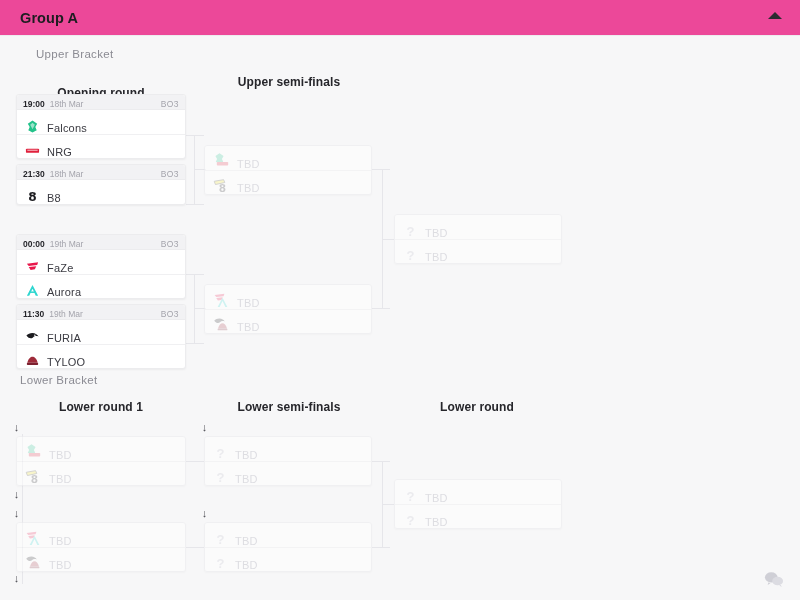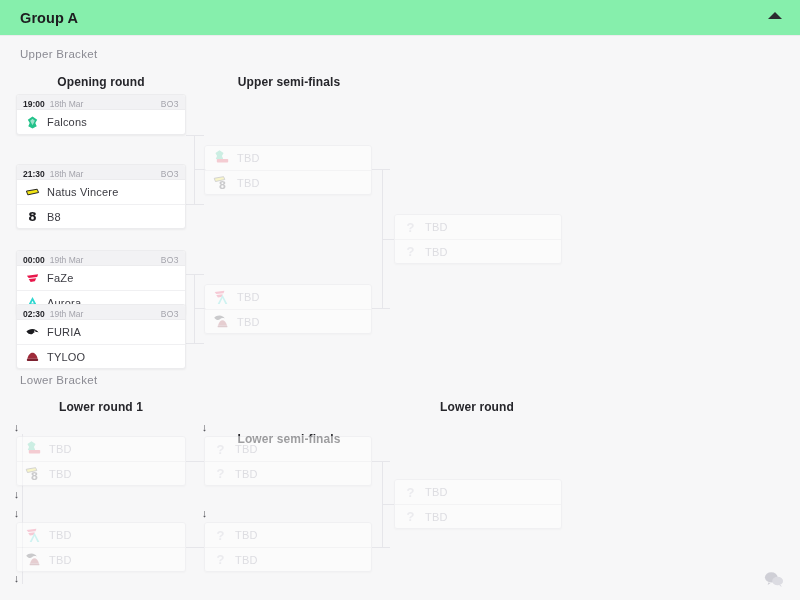--- a/index.html
+++ b/index.html
@@ -7,21 +7,21 @@
     width: 800px; height: 600px;
     font-family: "Liberation Sans", sans-serif;
     background: #f7f7f8;
     overflow: hidden;
   }
   #root { position: relative; width: 800px; height: 600px; }
 
   
   .group-header {
     position: absolute; left: 0; top: 0; width: 800px; height: 36px;
-    background: #86efac;
+    background: #ec4899;
     border-bottom: 1px solid #ececee;
     display: flex; align-items: center;
   }
   .group-title {
     font-size: 14.5px; font-weight: bold; color: #1d1d20;
     margin-left: 20px; letter-spacing: .1px;
   }
   .collapse-chevron {
     position: absolute; right: 18px; top: 12px;
     width: 0; height: 0;
@@ -55,21 +55,21 @@
     border-bottom: 1px solid #ececee;
     display: flex; align-items: flex-end;
     padding: 0 6px;
     font-size: 8.5px;
   }
   .m-time  { font-weight: bold; color: #26262b; }
   .m-date  { color: #a4a4ac; margin-left: 5px; }
   .m-bo    { margin-left: auto; color: #a4a4ac; letter-spacing: .4px; }
 
   .team-row {
-    height: 24px; display: flex; align-items: center;
+    height: 24px; display: flex; align-items: flex-end;
     padding: 0 8px; gap: 7px;
   }
   .team-row + .team-row { border-top: 1px solid #f0f0f2; }
   .team-name { font-size: 11px; color: #3a3a41; letter-spacing: .2px; }
   .team-row.tbd .team-name { color: #c9c9d0; }
 
   
   .logo { width: 15px; height: 15px; flex: none; position: relative; }
   .logo svg { display: block; width: 15px; height: 15px; }
 
@@ -114,23 +114,23 @@
 </head>
 <body>
 
 <div id="root">
 
   <div class="group-header">
     <span class="group-title">Group A</span>
     <div class="collapse-chevron"></div>
   </div>
 
-  <div class="bracket-label" style="left:20px; top:48px;">Upper Bracket</div>
-
-  <div class="round-title" style="left:16px; top:75px; width:170px;">Opening round</div>
+  <div class="bracket-label" style="left:36px; top:48px;">Upper Bracket</div>
+
+  <div class="round-title" style="left:16px; top:86px; width:170px;">Opening round</div>
   <div class="round-title" style="left:204px; top:75px; width:170px;">Upper semi-finals</div>
 
   <div class="conn h" style="left:186px; top:135px;  width:18px;"></div>
   <div class="conn h" style="left:186px; top:204px;  width:18px;"></div>
   <div class="conn v" style="left:194px; top:135px;  height:70px;"></div>
   <div class="conn h" style="left:194px; top:169px;  width:12px;"></div>
 
   <div class="conn h" style="left:186px; top:274px;  width:18px;"></div>
   <div class="conn h" style="left:186px; top:343px;  width:18px;"></div>
   <div class="conn v" style="left:194px; top:274px;  height:70px;"></div>
@@ -149,47 +149,48 @@
     </div>
     <div class="team-row">
       <span class="logo">
         <svg viewBox="0 0 16 16">
             <path d="M8 1.5 L13 5 L11 8.5 L12.5 12 L8 14.5 L3.5 12 L5 8.5 L3 5 Z" fill="#23c28a"></path>
             <path d="M8 4 L10.5 6 L8 11 L5.5 6 Z" fill="#ffffff" opacity=".55"></path>
           </svg>
       </span>
       <span class="team-name">Falcons</span>
     </div>
+    <div class="team-row">
+      <span class="logo">
+        <svg viewBox="0 0 16 16">
+            <rect x="1" y="6" width="14" height="4.5" rx="1" fill="#e0203c"></rect>
+            <rect x="2.5" y="7.2" width="11" height="1" fill="#ffffff" opacity=".8"></rect>
+          </svg>
+      </span>
+      <span class="team-name">NRG</span>
+    </div>
   </div>
 
   <div class="match" style="left:16px; top:164px; width:170px;">
     <div class="match-head">
       <span class="m-time">21:30</span>
       <span class="m-date">18th Mar</span>
       <span class="m-bo">BO3</span>
     </div>
     <div class="team-row">
       <span class="logo">
         <svg viewBox="0 0 16 16">
-            <path d="M1.5 6.5 L13 4.5 L14.5 8 L3 10.5 Z" fill="#f2e514" stroke="#1b1b1f" stroke-width="1"></path>
-          </svg>
-      </span>
-      <span class="team-name">Natus Vincere</span>
-    </div>
-    <div class="team-row">
-      <span class="logo">
-        <svg viewBox="0 0 16 16">
             <text x="8" y="13" font-size="13" font-weight="bold" text-anchor="middle" fill="#1b1b1f" font-family="DejaVu Sans, sans-serif">8</text>
           </svg>
       </span>
       <span class="team-name">B8</span>
     </div>
   </div>
 
-  <div class="match" style="left:16px; top:250px; width:170px;">
+  <div class="match" style="left:16px; top:234px; width:170px;">
     <div class="match-head">
       <span class="m-time">00:00</span>
       <span class="m-date">19th Mar</span>
       <span class="m-bo">BO3</span>
     </div>
     <div class="team-row">
       <span class="logo">
         <svg viewBox="0 0 16 16">
             <path d="M2 5 L14 3.5 L13 6.5 L4 7.5 Z" fill="#e8174b"></path>
             <path d="M4 8.5 L12 7.8 L10.5 11 L6 11.6 Z" fill="#e8174b"></path>
@@ -203,21 +204,21 @@
             <path d="M8 2 L14 13.5 L11.5 13.5 L8 6 L4.5 13.5 L2 13.5 Z" fill="#2fd6d0"></path>
             <rect x="5" y="9" width="6" height="1.6" fill="#2fd6d0"></rect>
           </svg>
       </span>
       <span class="team-name">Aurora</span>
     </div>
   </div>
 
   <div class="match" style="left:16px; top:304px; width:170px;">
     <div class="match-head">
-      <span class="m-time">02:30</span>
+      <span class="m-time">11:30</span>
       <span class="m-date">19th Mar</span>
       <span class="m-bo">BO3</span>
     </div>
     <div class="team-row">
       <span class="logo">
         <svg viewBox="0 0 16 16">
             <path d="M1.5 7 C4 4 9 3.5 12 5.5 C13 6 14 7 14.5 8 C12 7 10 7.5 8.5 9 C7 10.5 4 10.5 1.5 7 Z" fill="#1b1b1f"></path>
             <circle cx="10.5" cy="6.6" r=".8" fill="#ffffff"></circle>
           </svg>
       </span>
@@ -309,21 +310,21 @@
     </div>
     <div class="team-row tbd">
       <span class="qmark">?</span>
       <span class="team-name">TBD</span>
     </div>
   </div>
 
   <div class="bracket-label" style="left:20px; top:374px;">Lower Bracket</div>
 
   <div class="round-title" style="left:16px; top:400px; width:170px;">Lower round 1</div>
-  <div class="round-title" style="left:204px; top:400px; width:170px;margin-top:32px;">Lower semi-finals</div>
+  <div class="round-title" style="left:204px; top:400px; width:170px;">Lower semi-finals</div>
   <div class="round-title" style="left:392px; top:400px; width:170px;">Lower round</div>
 
   <div class="drop-arrow" style="left:12px; top:420px;"></div>
   <div class="drop-arrow" style="left:12px; top:487px;"></div>
   <div class="drop-arrow" style="left:12px; top:506px;"></div>
   <div class="drop-arrow" style="left:12px; top:571px;"></div>
   <div class="drop-arrow" style="left:200px; top:420px;"></div>
   <div class="drop-arrow" style="left:200px; top:506px;"></div>
 
   <div class="conn v" style="left:22px; top:434px; height:150px;"></div>

